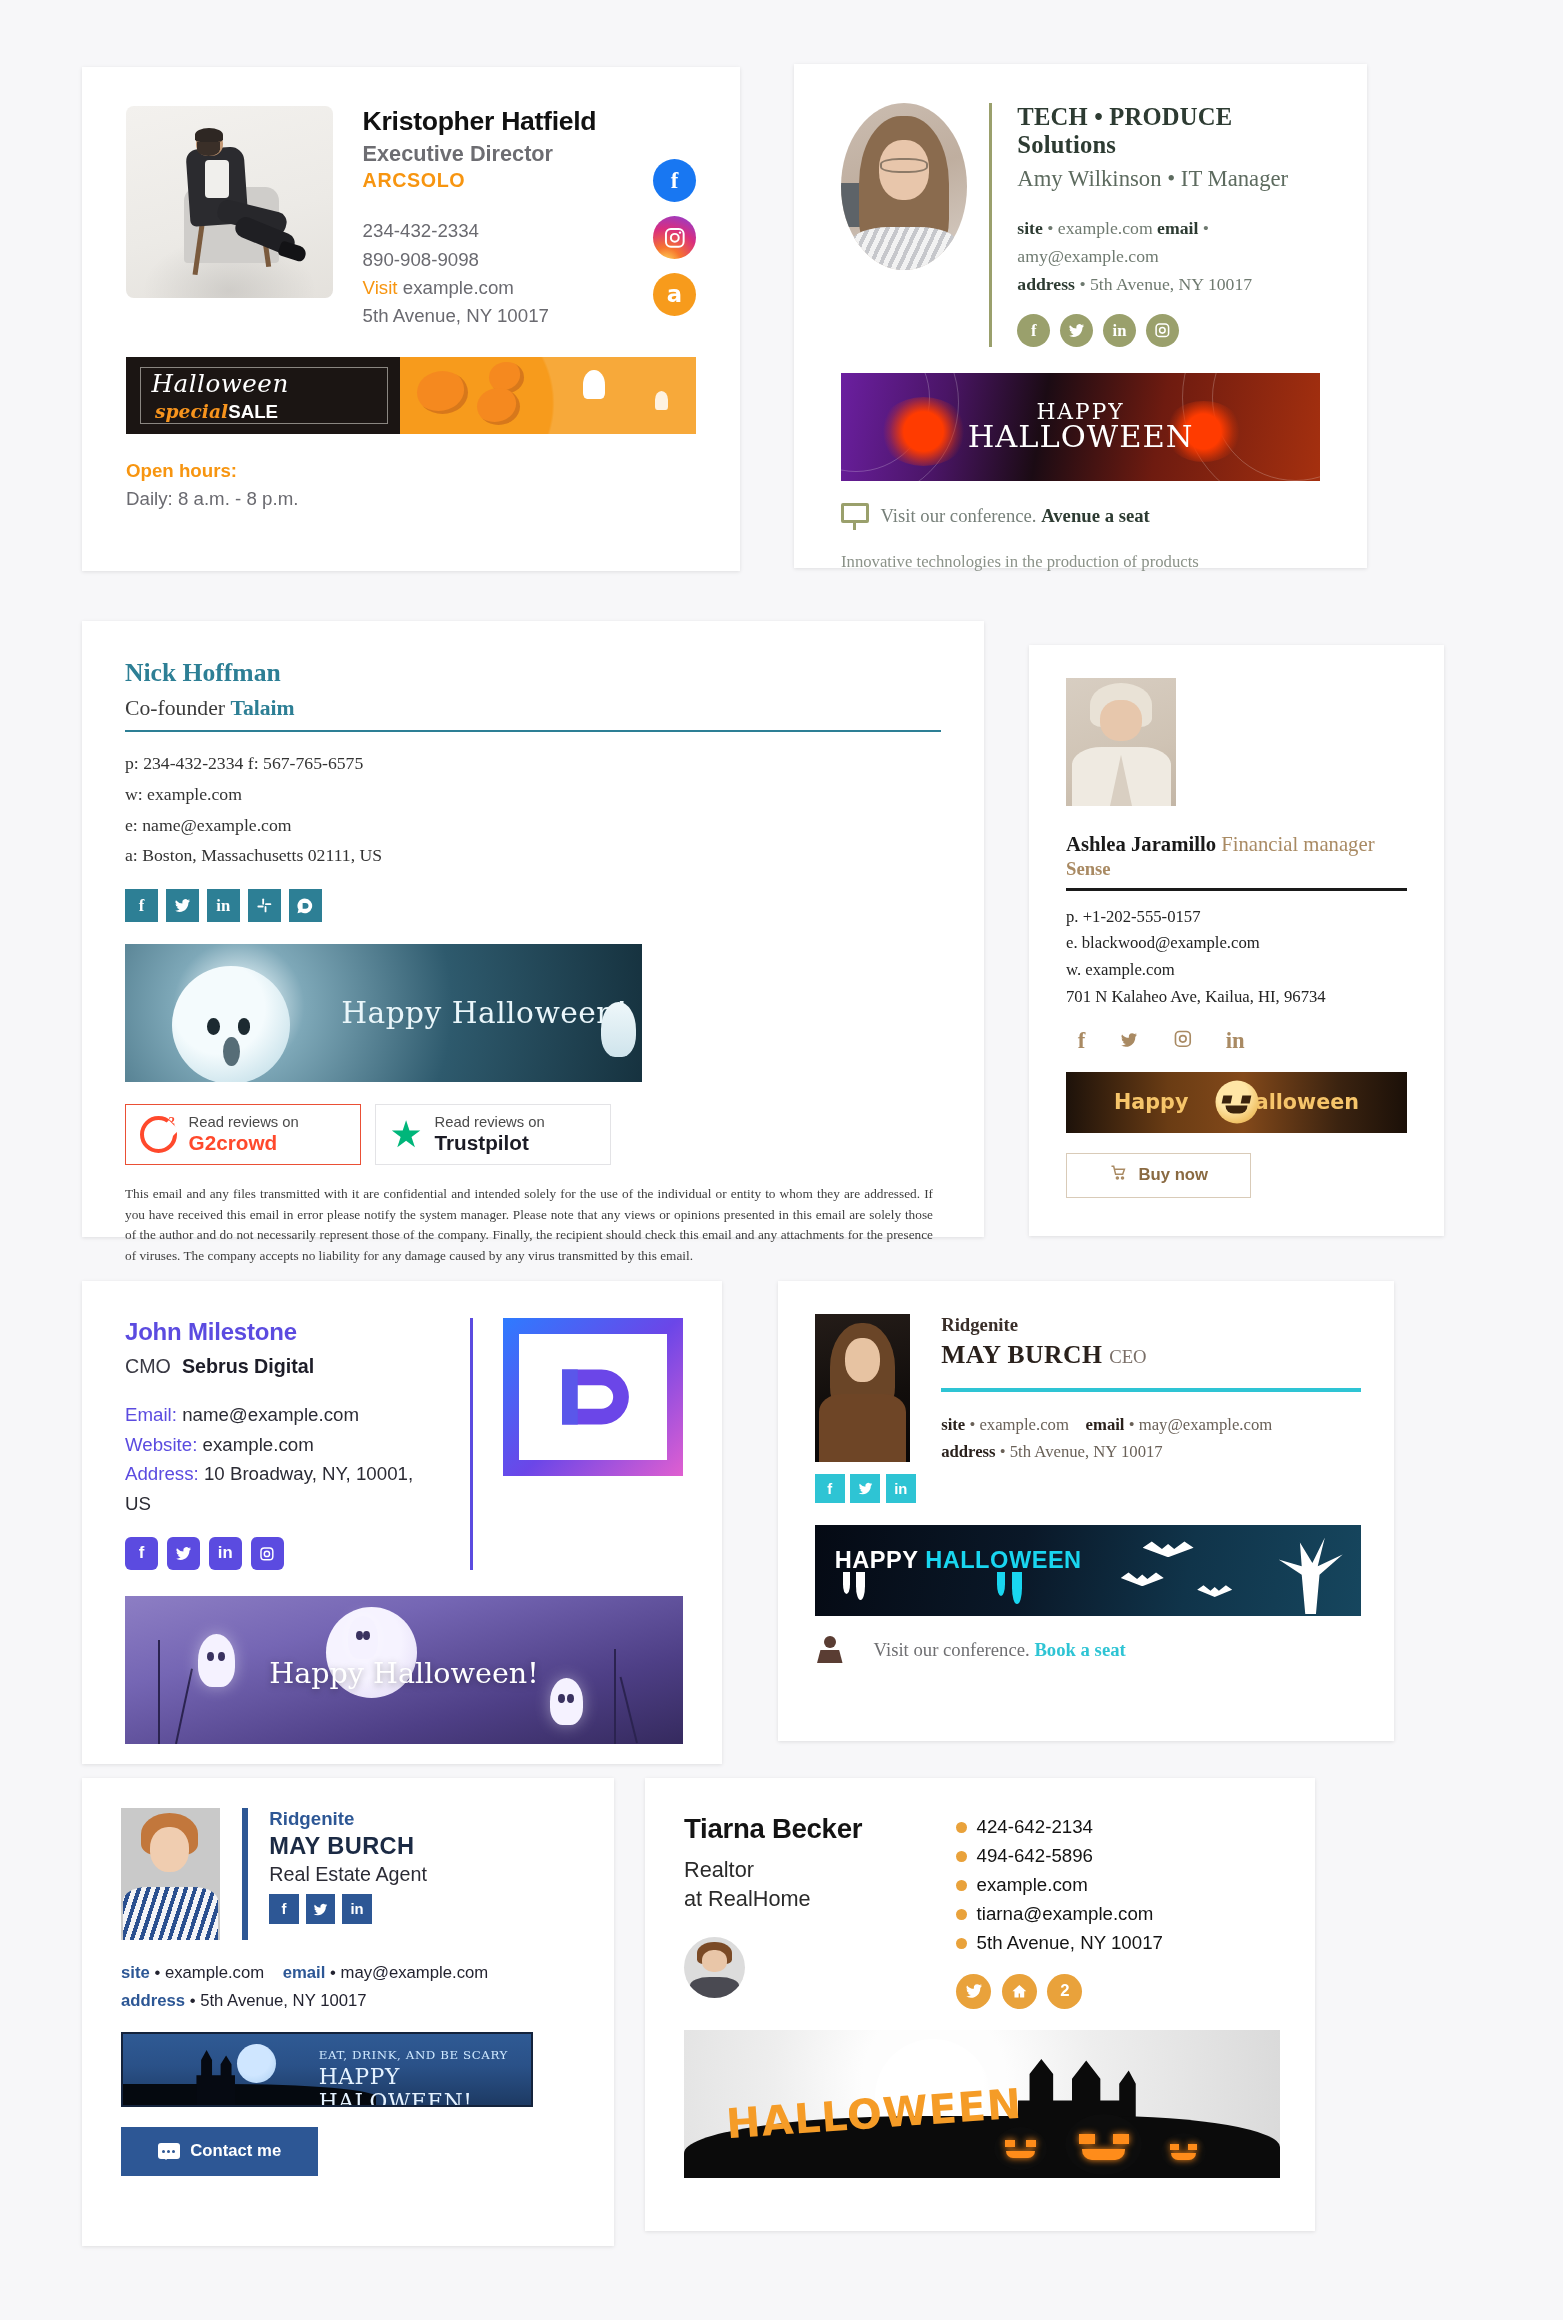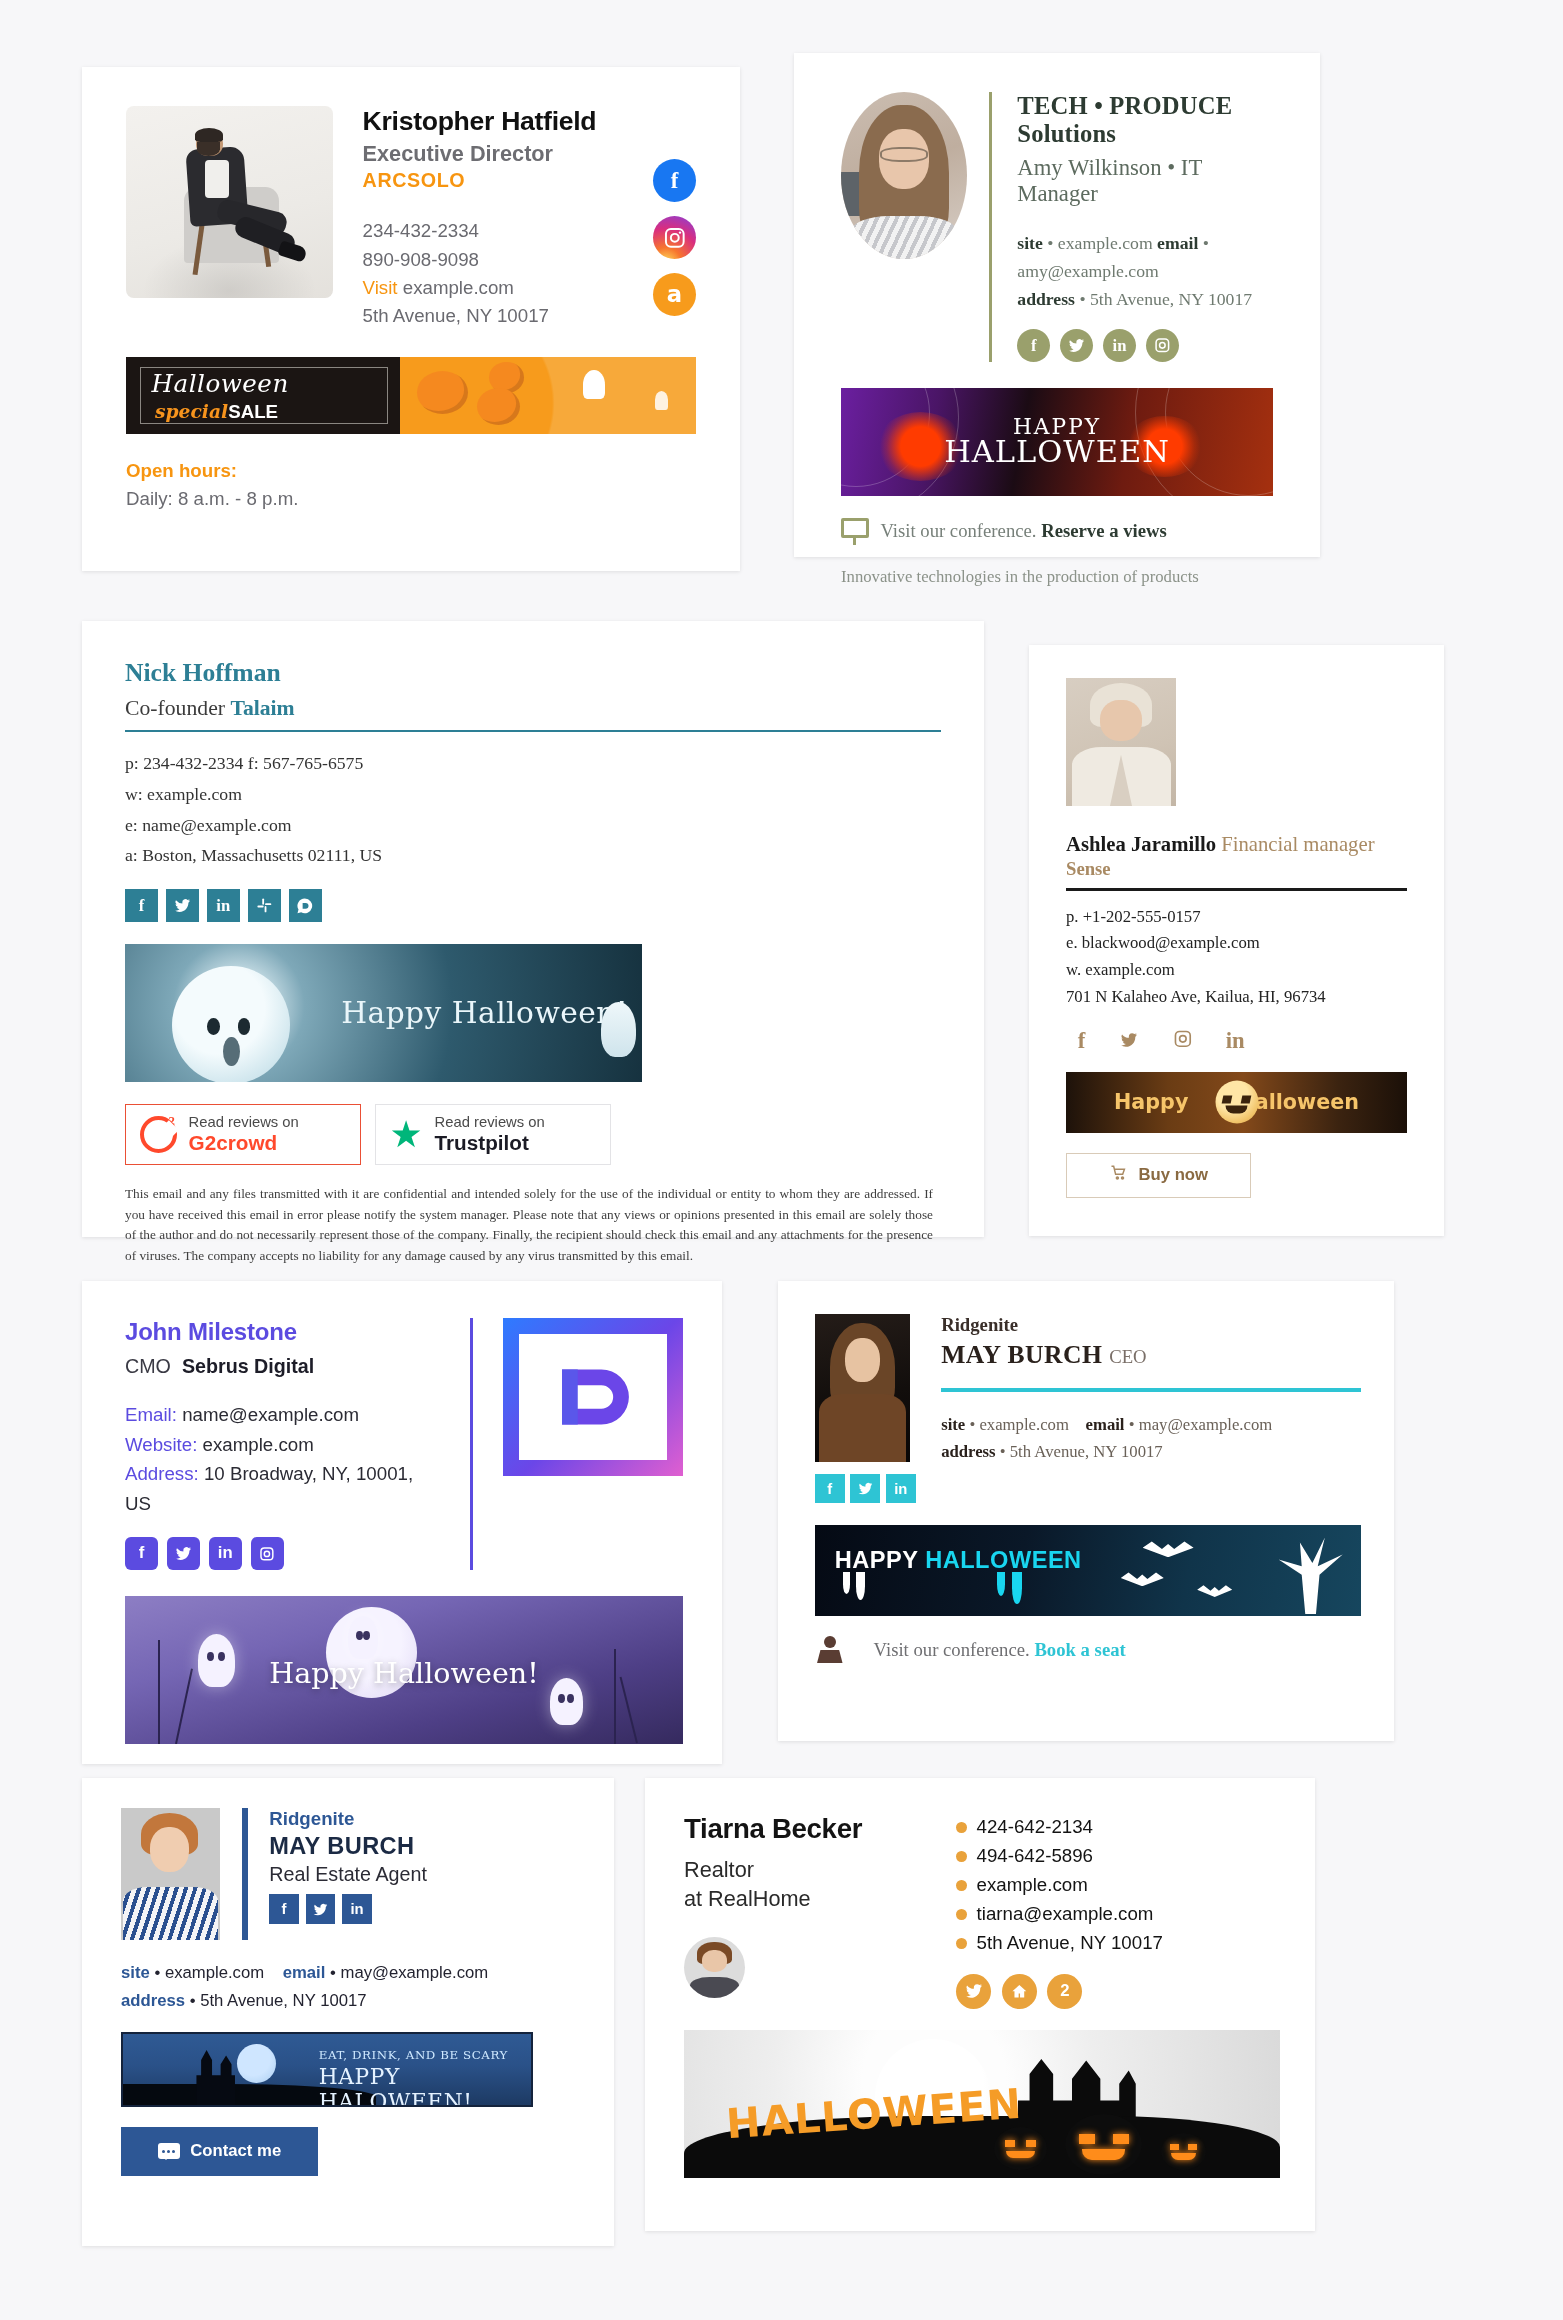--- a/index.html
+++ b/index.html
@@ -79,21 +79,21 @@
     position:relative;}
   .pmpk { position:absolute; border-radius:50%; background:#f5891f;
           box-shadow: inset -3.9px -3px 0 rgba(0,0,0,.12);}
   .ghost-sm { position:absolute; background:#fff; border-radius:50% 50% 20% 20%; }
 
   .k-hours { margin: 25.6px 44px 0 44px; }
   .k-hours .t { color:#f79510; font-weight:bold; font-size:18.7px; }
   .k-hours .d { color:#6a6a70; font-size:18.7px; margin-top:5.9px; }
 
   
-  #card2 { left: 794px; top: 53px; width: 526px; height: 504px; }
+  #card2 { left: 794px; top: 64px; width: 573px; height: 504px; }
   #card2 .inner { padding: 39px 39px 0 47px; display:flex; }
   .a-photo { width:126px; height:167px; border-radius:50%; flex:none; overflow:hidden;
     background: linear-gradient(160deg,#cbbdb1 0%, #bfae9f 45%, #d8cfc7 100%); position:relative;}
   .a-photo .hair { position:absolute; left:14%; top:8%; width:72%; height:88%;
     background:#8a6b4e; border-radius:46% 46% 30% 30%;}
   .a-photo .face { position:absolute; left:30%; top:22%; width:40%; height:36%;
     background:#e8c6ab; border-radius:46%;}
   .a-photo .glass{ position:absolute; left:31%; top:33%; width:38%; height:9%;
     border:2px solid #8c7a68; border-radius:40%;}
   .a-photo .shirt{ position:absolute; left:8%; bottom:0; width:84%; height:26%;
@@ -478,21 +478,21 @@
       </div>
     </div>
 
     <div class="conf">
       <span class="conf-ic">
         <span class="scr"></span>
           <span class="st"></span>
       </span>
       <span class="conf-t">
         <span>Visit our conference.</span>
-        <b>Reserve a views</b>
+        <b>Avenue a seat</b>
       </span>
     </div>
     <div class="tagline">Innovative technologies in the production of products</div>
   </div>
 
   <div class="card" id="card3">
     <div class="inner">
       <div class="n-name">Nick Hoffman</div>
       <div class="n-role">
         <span>Co-founder</span>

